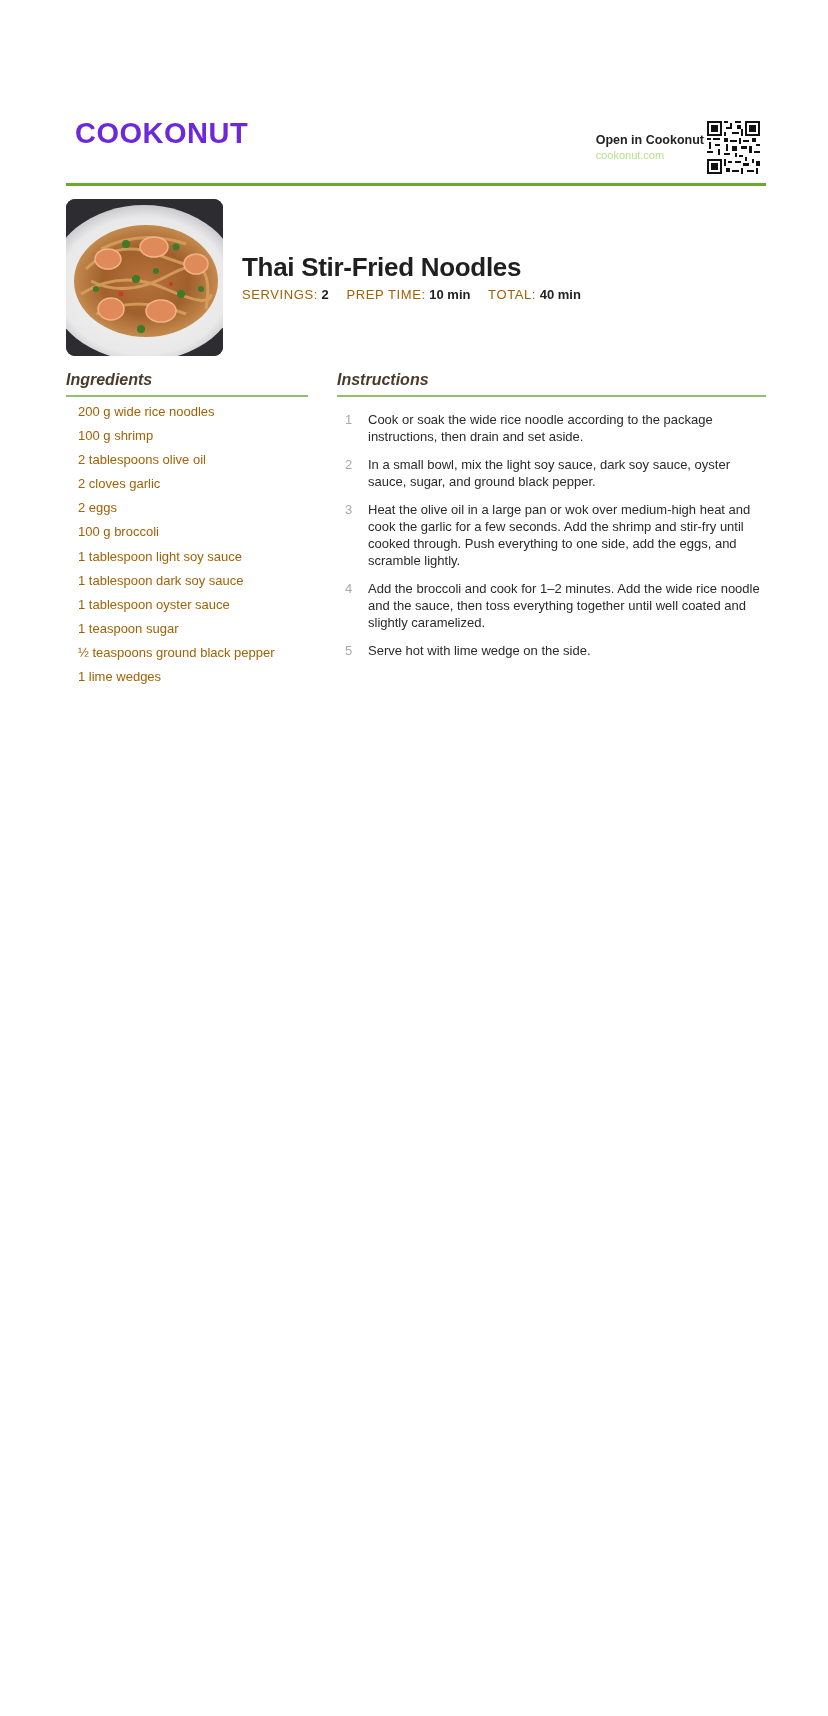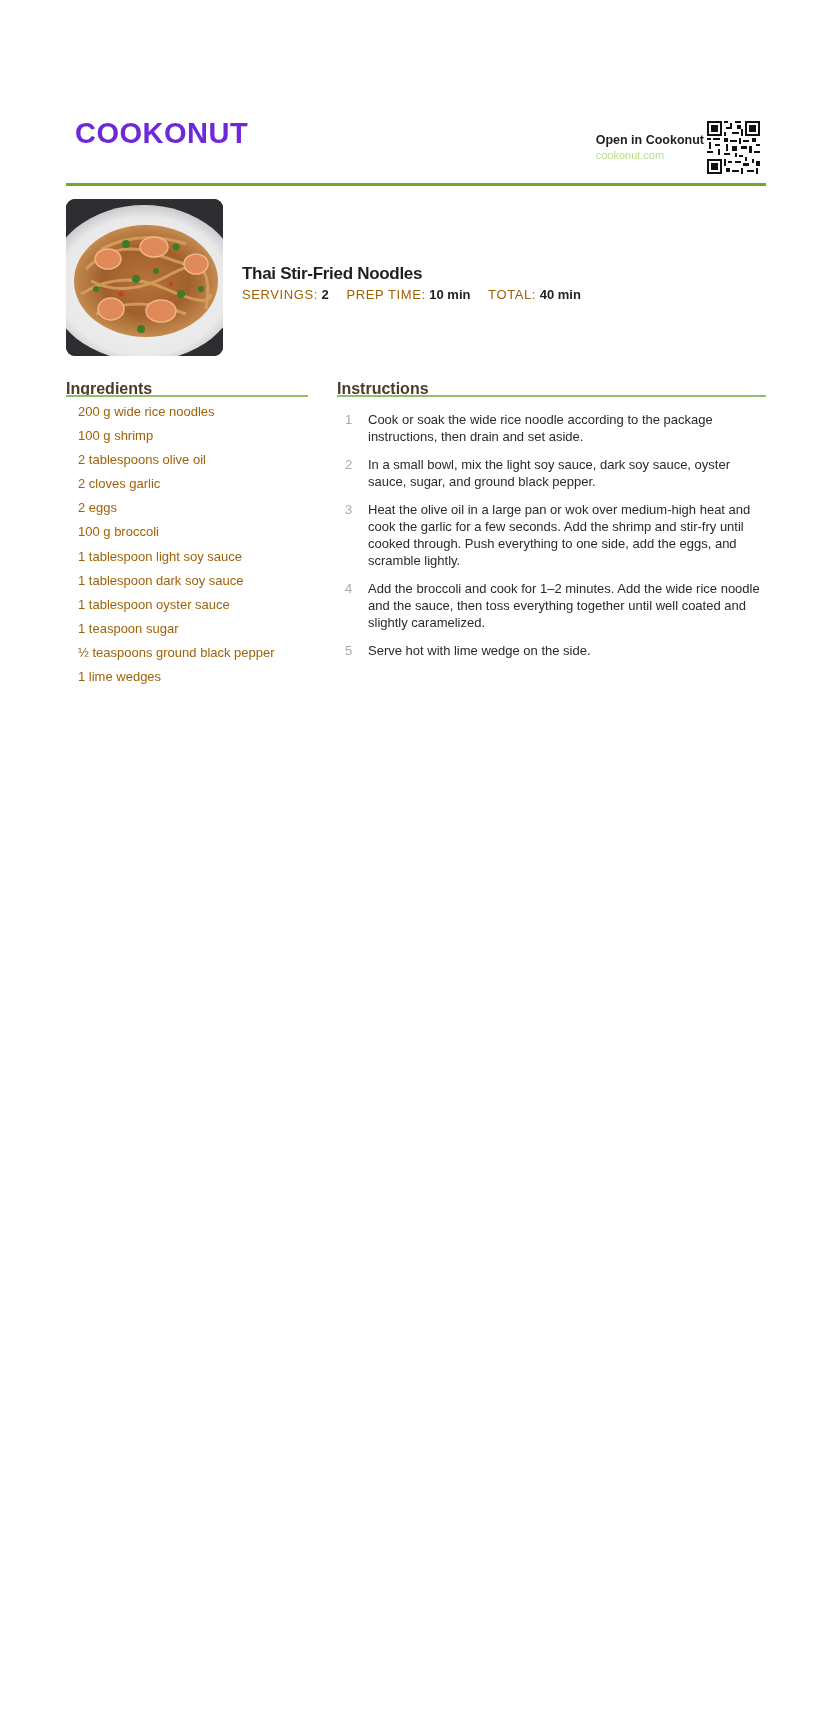--- a/index.html
+++ b/index.html
@@ -12,27 +12,27 @@
   .open-block { position: absolute; right: 62px; top: 133px; text-align: left; }
   .open-title { font-size: 12.5px; font-weight: 700; color: #222; line-height: 15px; }
   .open-url { font-size: 11px; color: #b7e08a; line-height: 15px; }
   .qr { position: absolute; left: 641px; top: 121px; width: 53px; height: 53px; }
 
   .rule { position: absolute; left: 0; top: 183px; width: 700px; height: 3px; background: #6aaa2f; }
 
   .photo { position: absolute; left: 0; top: 199px; width: 157px; height: 157px; border-radius: 9px;
            overflow: hidden; background: #2b2b2f; }
 
-  .title { position: absolute; left: 176px; top: 264px; font-size: 17px; font-weight: 700;
+  .title { position: absolute; left: 176px; top: 252px; font-size: 26px; font-weight: 700;
            color: #1f1f1f; letter-spacing: -0.3px; white-space: nowrap; text-align: right; }
   .meta { position: absolute; left: 176px; top: 287px; font-size: 13px; white-space: nowrap; }
   .meta .lbl { color: #a16207; font-weight: 400; letter-spacing: 0.6px; }
   .meta .val { color: #222; font-weight: 700; margin-right: 14px; }
 
-  .sec-head { position: absolute; top: 380px; font-size: 16px; font-weight: 700; color: #4a3b2a; }
+  .sec-head { position: absolute; top: 371px; font-size: 16px; font-weight: 700; color: #4a3b2a; font-style: italic; }
   .sec-rule { position: absolute; top: 395px; height: 2px; background: #93bf6a; }
 
   .ingredients { position: absolute; left: 12px; top: 400px; margin: 0; padding: 0; list-style: none; }
   .ingredients li { font-size: 13px; color: #a16207; height: 24.1px; line-height: 24px; white-space: nowrap; }
 
   .steps { position: absolute; left: 271px; top: 411px; width: 430px; margin: 0; padding: 0; list-style: none; }
   .steps li { display: flex; margin-bottom: 11px; }
   .steps .num { width: 31px; flex: none; font-size: 13px; color: #aaa; line-height: 17px; padding-left: 8px; box-sizing: border-box; }
   .steps .txt { font-size: 13px; color: #2a2a2a; line-height: 17px; }
 </style>

